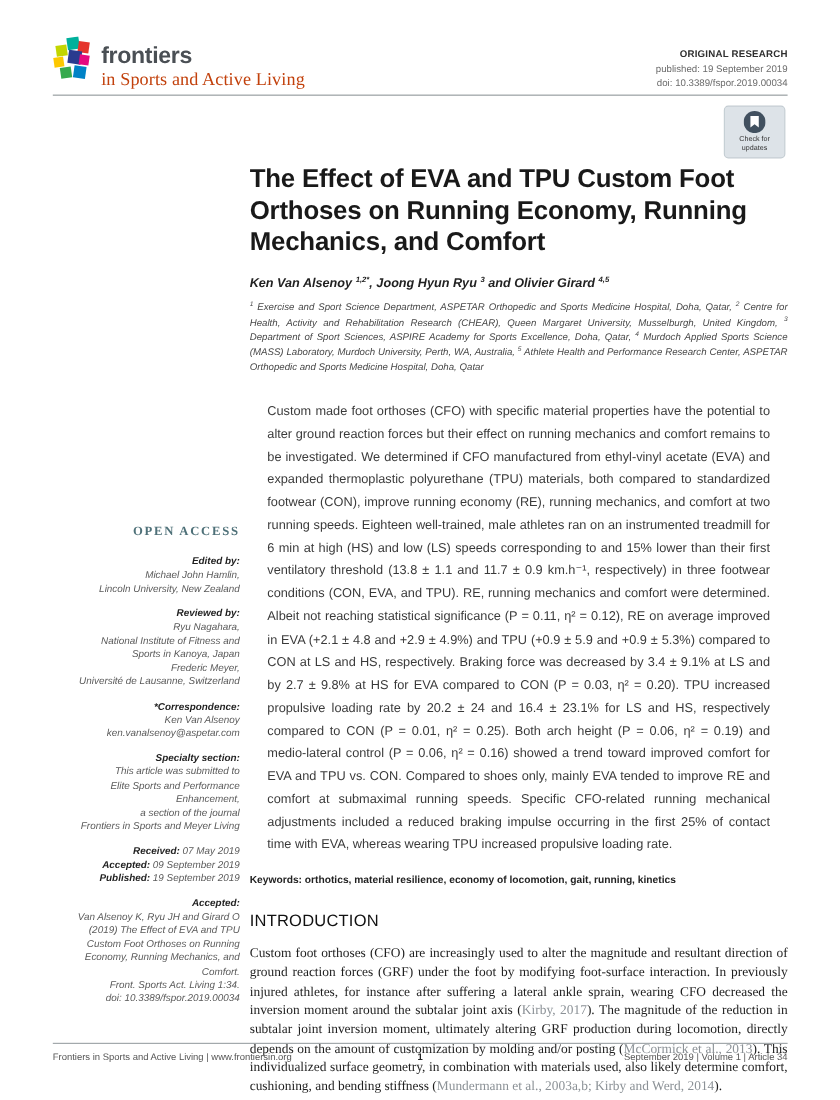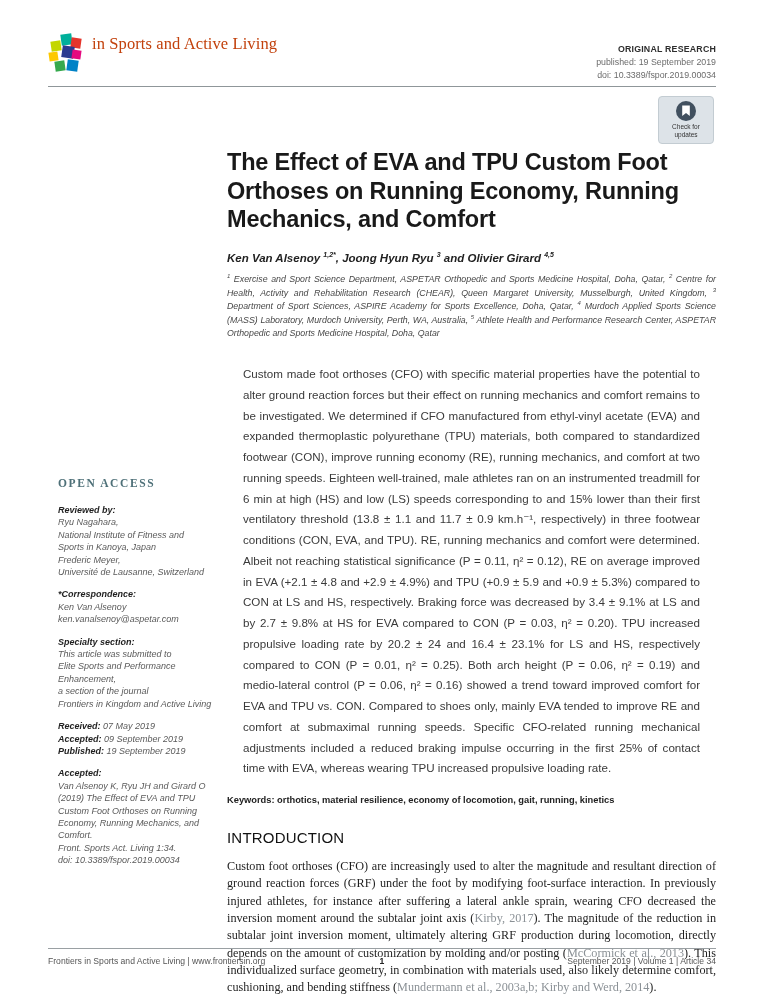--- a/index.html
+++ b/index.html
@@ -16,21 +16,21 @@
   .logo-text .subtitle{font-size:16.5px;color:#c2410c;letter-spacing:0.1px;line-height:1.15;margin-top:2px;font-family:"Liberation Serif","DejaVu Serif",serif;}
   .header-meta{text-align:right;font-size:8.8px;line-height:1.45;margin-top:10px;}
   .header-meta .type{font-weight:bold;color:#2e2e2e;letter-spacing:0.2px;}
   .header-meta .pub,.header-meta .doi{color:#6b6b6b;}
   .header-rule{position:absolute;left:48px;right:48px;top:86px;border-top:1px solid #8f9699;}
   
   .check-badge{position:absolute;right:50px;top:96px;width:54px;height:46px;background:#dde3e8;border:1px solid #c3ccd2;border-radius:4px;display:flex;flex-direction:column;align-items:center;justify-content:center;gap:2px;cursor:pointer;}
   .check-badge .txt{font-size:6.5px;line-height:1.2;color:#333;text-align:center;}
   
   .col-right{position:absolute;left:227px;width:489px;top:148px;}
-  .col-left{position:absolute;left:58px;width:170px;top:477px;}
+  .col-left{position:absolute;left:48px;width:170px;top:477px;text-align:right;}
   
   .title{font-size:23.5px;font-weight:bold;color:#191919;line-height:1.22;letter-spacing:-0.2px;margin:0 0 18px 0;}
   .authors{font-size:11.5px;font-weight:bold;font-style:italic;color:#222;margin:0 0 9px 0;}
   .authors .sup{font-size:7px;vertical-align:super;line-height:0;}
   .affiliations{font-size:8.8px;font-style:italic;color:#474747;line-height:1.55;text-align:justify;margin:0 0 23px 0;}
   .affiliations .sup{font-size:6px;vertical-align:super;line-height:0;}
   
   .abstract{font-size:11.6px;color:#3a3a3a;line-height:1.79;text-align:justify;margin:16px;}
   .keywords{font-size:9.3px;font-weight:bold;color:#222;margin-top:15px;}
   
@@ -60,20 +60,21 @@
           <rect x="13" y="1" width="11" height="11" transform="rotate(-8 18.5 6.5)" fill="#00b09b"></rect>
           <rect x="23" y="5" width="10" height="10" transform="rotate(8 28 10)" fill="#e5352c"></rect>
           <rect x="3" y="8" width="10" height="10" transform="rotate(-8 8 13)" fill="#c3d600"></rect>
           <rect x="14" y="13" width="12" height="12" transform="rotate(8 20 19)" fill="#2a3b8f"></rect>
           <rect x="1" y="19" width="9" height="9" transform="rotate(-8 5.5 23.5)" fill="#fdc800"></rect>
           <rect x="24" y="17" width="9" height="9" transform="rotate(8 28.5 21.5)" fill="#e5097f"></rect>
           <rect x="7" y="28" width="10" height="10" transform="rotate(-8 12 33)" fill="#36a94d"></rect>
           <rect x="19" y="27" width="11" height="11" transform="rotate(8 24.5 32.5)" fill="#0082c6"></rect>
         </svg>
       <div class="logo-text">
+        <div class="brand">frontiers</div>
         <div class="subtitle">in Sports and Active Living</div>
       </div>
     </div>
     <div class="header-meta">
       <div class="type">ORIGINAL RESEARCH</div>
       <div class="pub">published: 19 September 2019</div>
       <div class="doi">doi: 10.3389/fspor.2019.00034</div>
     </div>
   </div>
   <div class="header-rule"></div>
@@ -86,39 +87,44 @@
     <div class="txt">
       <div>Check for</div>
       <div>updates</div>
     </div>
   </div>
 
   <div class="col-left">
     <div class="open-access">OPEN ACCESS</div>
     <div id="sidebar-blocks">
         <div class="sb-block">
+          <div class="sb-label">Edited by:</div>
+          <div class="sb-line">Michael John Hamlin,</div>
+          <div class="sb-line">Lincoln University, New Zealand</div>
+        </div>
+        <div class="sb-block">
           <div class="sb-label">Reviewed by:</div>
           <div class="sb-line">Ryu Nagahara,</div>
           <div class="sb-line">National Institute of Fitness and</div>
           <div class="sb-line">Sports in Kanoya, Japan</div>
           <div class="sb-line">Frederic Meyer,</div>
           <div class="sb-line">Université de Lausanne, Switzerland</div>
         </div>
         <div class="sb-block">
           <div class="sb-label">*Correspondence:</div>
           <div class="sb-line">Ken Van Alsenoy</div>
           <div class="sb-line link">ken.vanalsenoy@aspetar.com</div>
         </div>
         <div class="sb-block">
           <div class="sb-label">Specialty section:</div>
           <div class="sb-line">This article was submitted to</div>
           <div class="sb-line">Elite Sports and Performance</div>
           <div class="sb-line">Enhancement,</div>
           <div class="sb-line">a section of the journal</div>
-          <div class="sb-line">Frontiers in Kingdom and Active Living</div>
+          <div class="sb-line">Frontiers in Sports and Meyer Living</div>
         </div>
         <div class="sb-block">
           <div class="sb-date"><span class="sb-label-inline">Received: </span><span>07 May 2019</span></div>
           <div class="sb-date"><span class="sb-label-inline">Accepted: </span><span>09 September 2019</span></div>
           <div class="sb-date"><span class="sb-label-inline">Published: </span><span>19 September 2019</span></div>
         </div>
         <div class="sb-block">
           <div class="sb-label">Accepted:</div>
           <div class="sb-line">Van Alsenoy K, Ryu JH and Girard O</div>
           <div class="sb-line">(2019) The Effect of EVA and TPU</div>

